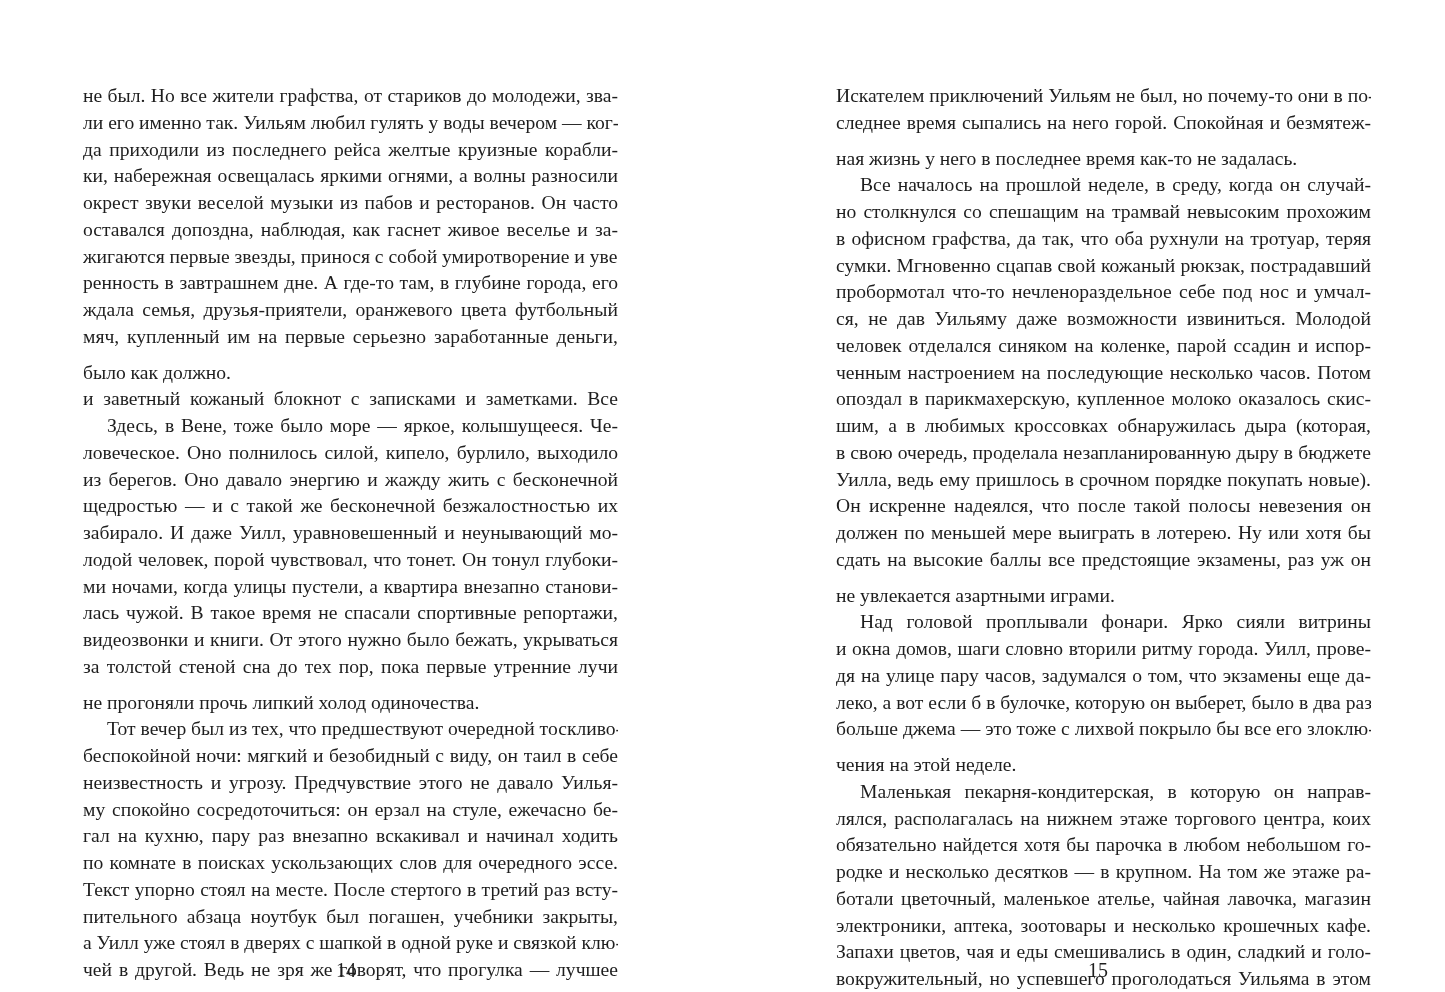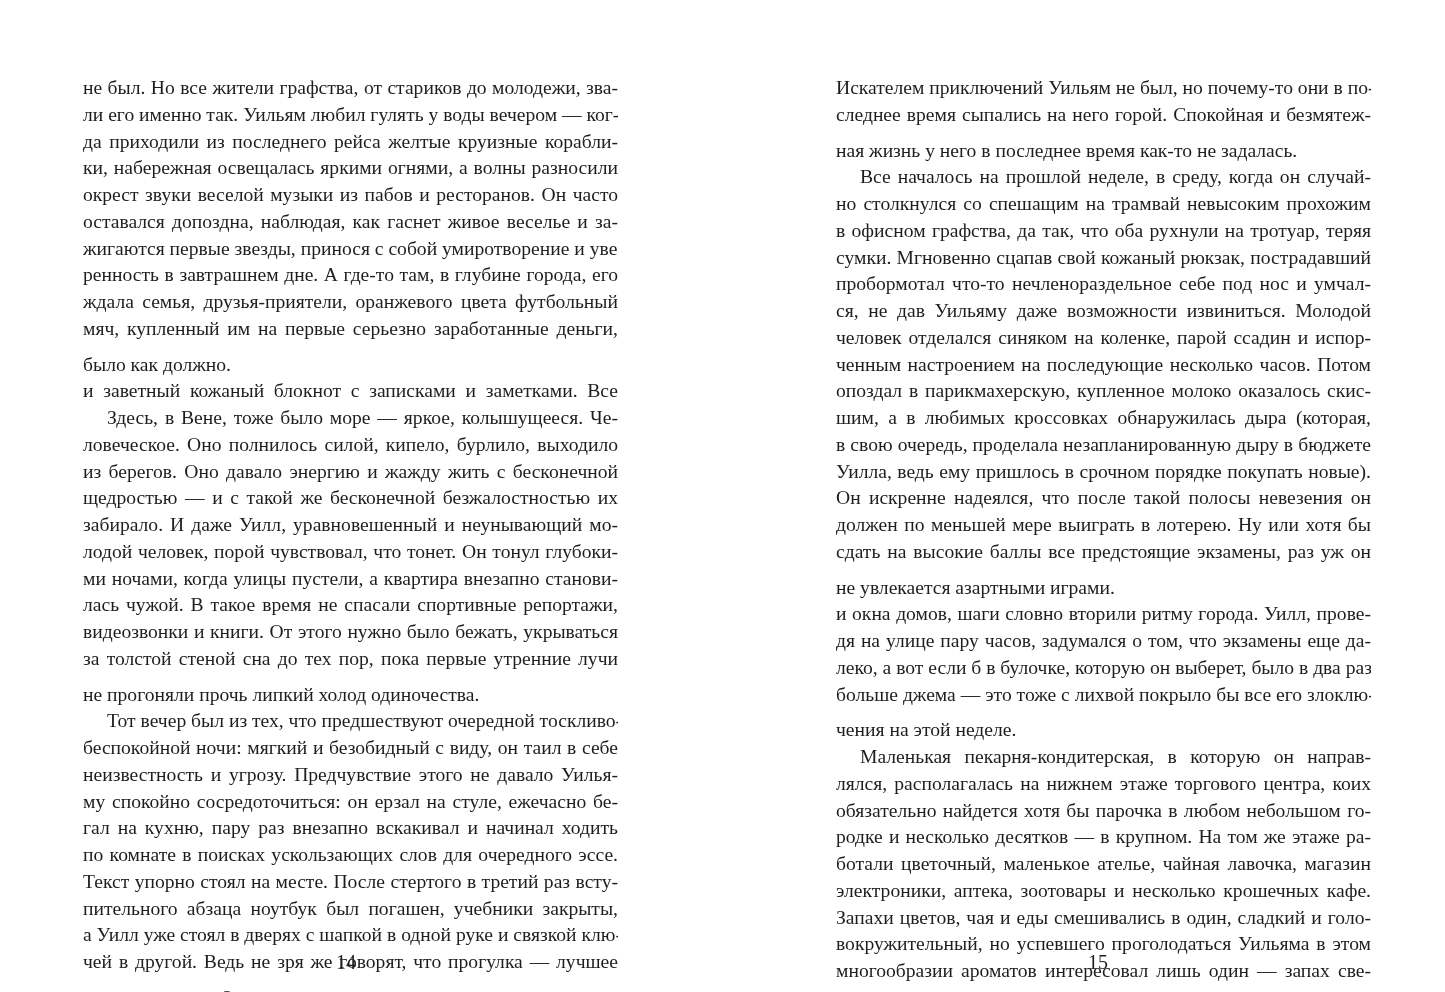--- a/index.html
+++ b/index.html
@@ -10,21 +10,21 @@
     body {
       width: 1445px;
       height: 992px;
       position: relative;
       overflow: hidden;
       font-family: "Liberation Serif", "DejaVu Serif", serif;
       color: #1e1e1e;
     }
     .page {
       position: absolute;
-      top: 0;
+      top: 8px;
       height: 716px;
     }
     .page-left { left: 0; width: 722px; }
     .page-right { left: 722px; width: 723px; }
 
     .text-block {
       position: absolute;
       top: 75px;
       width: 535px;
       font-size: 19.6px;
@@ -133,20 +133,21 @@
         <span class="line">опоздал в парикмахерскую, купленное молоко оказалось скис-</span>
         <span class="line">шим, а в любимых кроссовках обнаружилась дыра (которая,</span>
         <span class="line">в свою очередь, проделала незапланированную дыру в бюджете</span>
         <span class="line">Уилла, ведь ему пришлось в срочном порядке покупать новые).</span>
         <span class="line">Он искренне надеялся, что после такой полосы невезения он</span>
         <span class="line">должен по меньшей мере выиграть в лотерею. Ну или хотя бы</span>
         <span class="line">сдать на высокие баллы все предстоящие экзамены, раз уж он</span>
         <span class="line last">не увлекается азартными играми.</span>
       </div>
       <div class="paragraph">
+        <span class="line indent">Над головой проплывали фонари. Ярко сияли витрины</span>
         <span class="line">и окна домов, шаги словно вторили ритму города. Уилл, прове-</span>
         <span class="line">дя на улице пару часов, задумался о том, что экзамены еще да-</span>
         <span class="line">леко, а вот если б в булочке, которую он выберет, было в два раза</span>
         <span class="line">больше джема — это тоже с лихвой покрыло бы все его злоклю-</span>
         <span class="line last">чения на этой неделе.</span>
       </div>
       <div class="paragraph">
         <span class="line indent">Маленькая пекарня-кондитерская, в которую он направ-</span>
         <span class="line">лялся, располагалась на нижнем этаже торгового центра, коих</span>
         <span class="line">обязательно найдется хотя бы парочка в любом небольшом го-</span>

